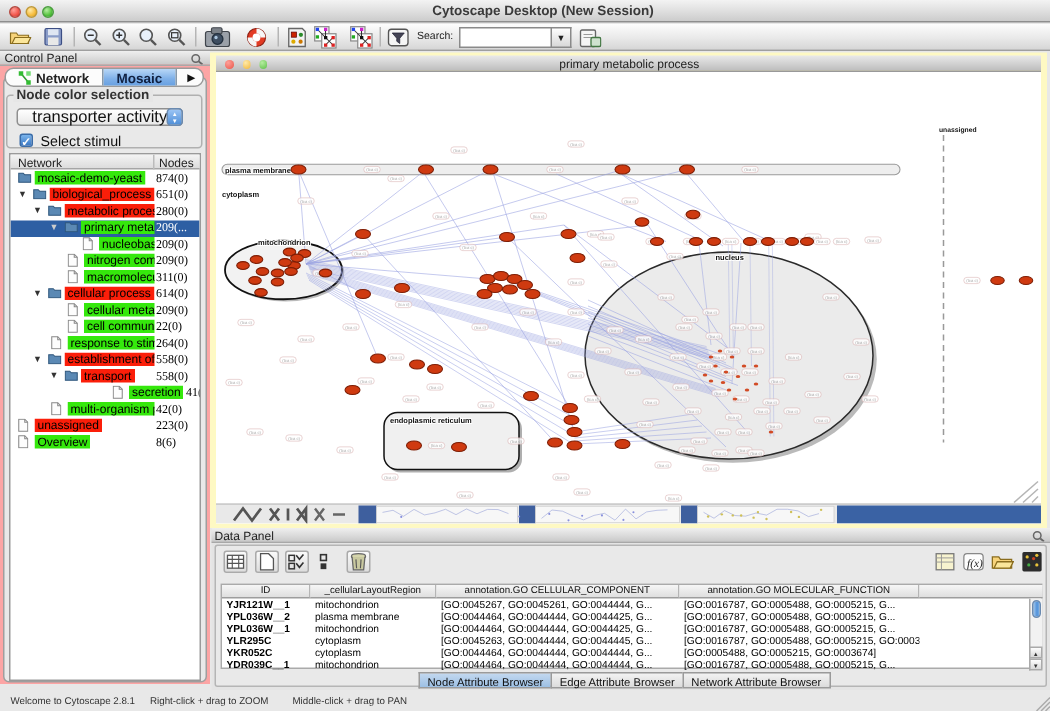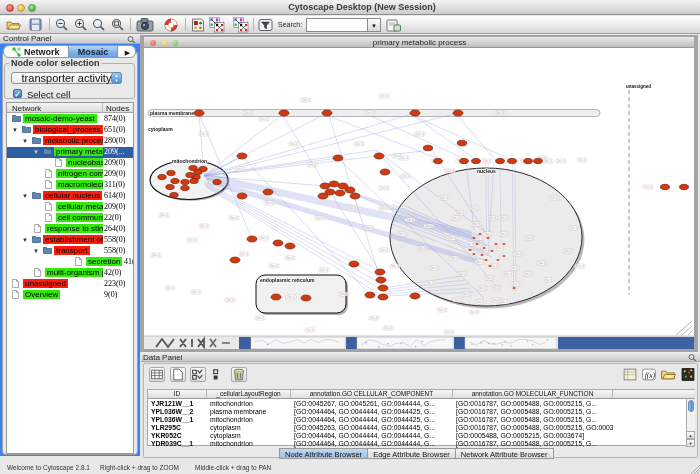--- a/index.html
+++ b/index.html
@@ -11,21 +11,21 @@
 .tl{position:absolute;top:3.5px;width:8px;height:8px;border-radius:50%;}
 #titletext{left:0;top:2px;width:700px;text-align:center;font-size:9px;font-weight:bold;color:#3a3a3a;padding-left:24px;}
 #toolbar{left:0;top:16px;width:700px;height:18px;
  background:linear-gradient(#fdfdfd,#e9e9e9 55%,#d6d6d6);
  border-bottom:1px solid #9f9f9f;}
 .sep{position:absolute;top:2px;width:1px;height:13px;background:#b5b5b5;}
 #searchlbl{font-size:7px;color:#222;top:5px;}
 #searchbox{left:306px;top:1.5px;width:62px;height:14px;background:#fff;border:1px solid #8a8a8a;}
 #searchdrop{left:368px;top:1.5px;width:13px;height:14px;background:linear-gradient(#fefefe,#d8d8d8);border:1px solid #8a8a8a;border-left:none;font-size:6px;text-align:center;line-height:14px;color:#222;}
 
-#cp{left:0;top:34px;width:140px;height:422px;background:#3b82f6;}
+#cp{left:0;top:34px;width:140px;height:422px;background:#fca5a5;}
 #cphead{left:0;top:0;width:140px;height:10px;
  background:linear-gradient(#efefef,#d9d9d9 60%,#c9c9c9);border-bottom:1px solid #a8a8a8;}
 #cphead span{position:absolute;left:3px;top:0px;font-size:8px;color:#222;}
 .tabwrap{left:3px;top:11px;width:133px;height:13px;border:1px solid #9a9a9a;border-radius:6px;background:#fcfcfc;overflow:hidden;}
 .tabnet{position:absolute;left:0;top:0;width:64px;height:13px;font-size:9px;font-weight:bold;color:#222;text-align:center;line-height:12px;}
 .tabmos{position:absolute;left:64px;top:0;width:50px;height:13px;font-size:9px;font-weight:bold;color:#102040;text-align:center;line-height:12px;
  background:linear-gradient(#b8d7f7,#7fb0e8 50%,#5e9adf);border-left:1px solid #8899aa;border-right:1px solid #8899aa;}
 .tabarr{position:absolute;left:114px;top:0;width:19px;height:13px;font-size:7px;color:#111;text-align:center;line-height:13px;}
 #groupbox{left:4px;top:29px;width:131px;height:36px;border:1px solid #b0b0b0;border-radius:3px;}
 #grouplbl{left:9px;top:24px;font-size:9px;font-weight:bold;color:#333;background:#e6e6e6;padding:0 2px;}
@@ -34,21 +34,21 @@
 #check{left:13px;top:55px;width:9px;height:9px;background:linear-gradient(#7ab4ec,#3b78c4);border:1px solid #3a6ca8;border-radius:2px;color:#fff;font-size:8px;line-height:9px;text-align:center;font-weight:bold;}
 #checklbl{left:27px;top:55px;font-size:9.5px;color:#111;}
 #tree{left:6px;top:68px;width:128px;height:352px;background:#fff;border:1px solid #9a9a9a;overflow:hidden;}
 #treehead{position:absolute;left:0;top:0;width:128px;height:10px;background:linear-gradient(#f4f4f4,#dcdcdc);border-bottom:1px solid #a5a5a5;font-size:8px;color:#222;}
 .trow{position:absolute;width:126px;height:11px;font-size:8px;line-height:10.8px;white-space:nowrap;}
 .trow b{font-weight:normal;color:#000;padding:0 2px;text-align:right;}
 .gg{background:#35e80c;}
 .rr{background:#fb1e09;}
 .num{position:absolute;left:97px;color:#000;font-family:Liberation Serif, serif;}
 
-#frame{left:140px;top:35px;width:558px;height:317px;background:#a3a3a3;}
+#frame{left:140px;top:35px;width:558px;height:317px;background:#fef9c3;}
 #ftitle{position:absolute;left:4px;top:2px;width:550px;height:11px;
  background:linear-gradient(#e9e9e9,#cfcfcf 60%,#bdbdbd);border-bottom:1px solid #999;}
 .ftl{position:absolute;top:3px;width:5.5px;height:5.5px;border-radius:50%;}
 #ftext{position:absolute;left:0;top:1px;width:551px;text-align:center;font-size:8px;color:#222;}
 #canvas{position:absolute;left:4px;top:13px;width:550px;height:301px;background:#fff;}
 
 #dp{left:141px;top:352px;width:559px;height:108px;background:#e4e4e4;}
 #dphead{position:absolute;left:0;top:0;width:559px;height:10px;
  background:linear-gradient(#efefef,#d9d9d9 60%,#c9c9c9);border-bottom:1px solid #a8a8a8;}
 #dphead span{position:absolute;left:2px;top:0.5px;font-size:8px;color:#222;}
@@ -185,21 +185,21 @@
           <rect x="5.5" y="0.5" width="3" height="3" fill="#77dd77"></rect>
         </svg> Network</div>
       <div class="tabmos">Mosaic</div>
       <div class="tabarr">▶</div>
     </div>
     <div class="abs" id="groupbox"></div>
     <span class="abs" id="grouplbl">Node color selection</span>
     <div class="abs" id="combo">transporter activity</div>
     <div class="abs" id="combostep">▲<br>▼</div>
     <div class="abs" id="check">✓</div>
-    <span class="abs" id="checklbl">Select cell</span>
+    <span class="abs" id="checklbl">Select stimul</span>
     <div class="abs" id="tree">
       <div id="treehead">
         <span style="position:absolute;left:5px;top:0.5px">Network</span>
         <span style="position:absolute;left:99px;top:0.5px">Nodes</span>
         <span style="position:absolute;left:95px;top:0;width:1px;height:10px;background:#bbb"></span>
       </div>
       <div class="trow" style="top:11.0px;">
         <span style="position:absolute;left:5px"><svg width="9" height="8" viewBox="0 0 9 8" style="vertical-align:-1px">
             <path d="M0.5 7.5 L0.5 1.5 L3.5 1.5 L4.5 2.5 L8.5 2.5 L8.5 7.5 Z" fill="#5b89b4" stroke="#2e567c" stroke-width="0.7"></path>
           </svg></span>
@@ -252,21 +252,21 @@
             <path d="M4.5 0.5 L4.5 2.5 L6.5 2.5" fill="none" stroke="#888" stroke-width="0.7"></path>
           </svg></span>
         <span style="position:absolute;left:49px;max-width:47px;overflow:hidden;display:inline-block;white-space:nowrap"><b class="gg">macromolecule</b></span>
         <span class="num" style="color:#000">311(0)</span>
       </div>
       <div class="trow" style="top:88.0px;">
         <span style="position:absolute;left:15px"><span style="color:#333;font-size:6px;vertical-align:1px">▼</span></span>
         <span style="position:absolute;left:25px"><svg width="9" height="8" viewBox="0 0 9 8" style="vertical-align:-1px">
             <path d="M0.5 7.5 L0.5 1.5 L3.5 1.5 L4.5 2.5 L8.5 2.5 L8.5 7.5 Z" fill="#5b89b4" stroke="#2e567c" stroke-width="0.7"></path>
           </svg></span>
-        <span style="position:absolute;left:36px;max-width:60px;overflow:hidden;display:inline-block;white-space:nowrap"><b class="rr">cellular nucleus</b></span>
+        <span style="position:absolute;left:36px;max-width:60px;overflow:hidden;display:inline-block;white-space:nowrap"><b class="rr">cellular process</b></span>
         <span class="num" style="color:#000">614(0)</span>
       </div>
       <div class="trow" style="top:99.0px;">
         <span style="position:absolute;left:38px"><svg width="7" height="9" viewBox="0 0 7 9" style="vertical-align:-1px">
             <path d="M0.5 8.5 L0.5 0.5 L4.5 0.5 L6.5 2.5 L6.5 8.5 Z" fill="#fdfdfd" stroke="#888" stroke-width="0.7"></path>
             <path d="M4.5 0.5 L4.5 2.5 L6.5 2.5" fill="none" stroke="#888" stroke-width="0.7"></path>
           </svg></span>
         <span style="position:absolute;left:49px;max-width:47px;overflow:hidden;display:inline-block;white-space:nowrap"><b class="gg">cellular metabol</b></span>
         <span class="num" style="color:#000">209(0)</span>
       </div>
@@ -325,21 +325,21 @@
           </svg></span>
         <span style="position:absolute;left:16px;max-width:80px;overflow:hidden;display:inline-block;white-space:nowrap"><b class="rr">unassigned</b></span>
         <span class="num" style="color:#000">223(0)</span>
       </div>
       <div class="trow" style="top:187.0px;">
         <span style="position:absolute;left:5px"><svg width="7" height="9" viewBox="0 0 7 9" style="vertical-align:-1px">
             <path d="M0.5 8.5 L0.5 0.5 L4.5 0.5 L6.5 2.5 L6.5 8.5 Z" fill="#fdfdfd" stroke="#888" stroke-width="0.7"></path>
             <path d="M4.5 0.5 L4.5 2.5 L6.5 2.5" fill="none" stroke="#888" stroke-width="0.7"></path>
           </svg></span>
         <span style="position:absolute;left:16px;max-width:80px;overflow:hidden;display:inline-block;white-space:nowrap"><b class="gg">Overview</b></span>
-        <span class="num" style="color:#000">9(0)</span>
+        <span class="num" style="color:#000">8(6)</span>
       </div>
     </div>
   </div>
 <div class="abs" id="frame">
     <div id="ftitle">
       <div class="ftl" style="left:6px;background:radial-gradient(circle at 35% 30%,#ff9f98,#e8564a);"></div>
       <div class="ftl" style="left:17.8px;background:radial-gradient(circle at 35% 30%,#ffe9a8,#f2b83c);"></div>
       <div class="ftl" style="left:28.8px;background:radial-gradient(circle at 35% 30%,#b5eda0,#5dbf47);"></div>
       <div id="ftext">primary metabolic process</div>
     </div>

